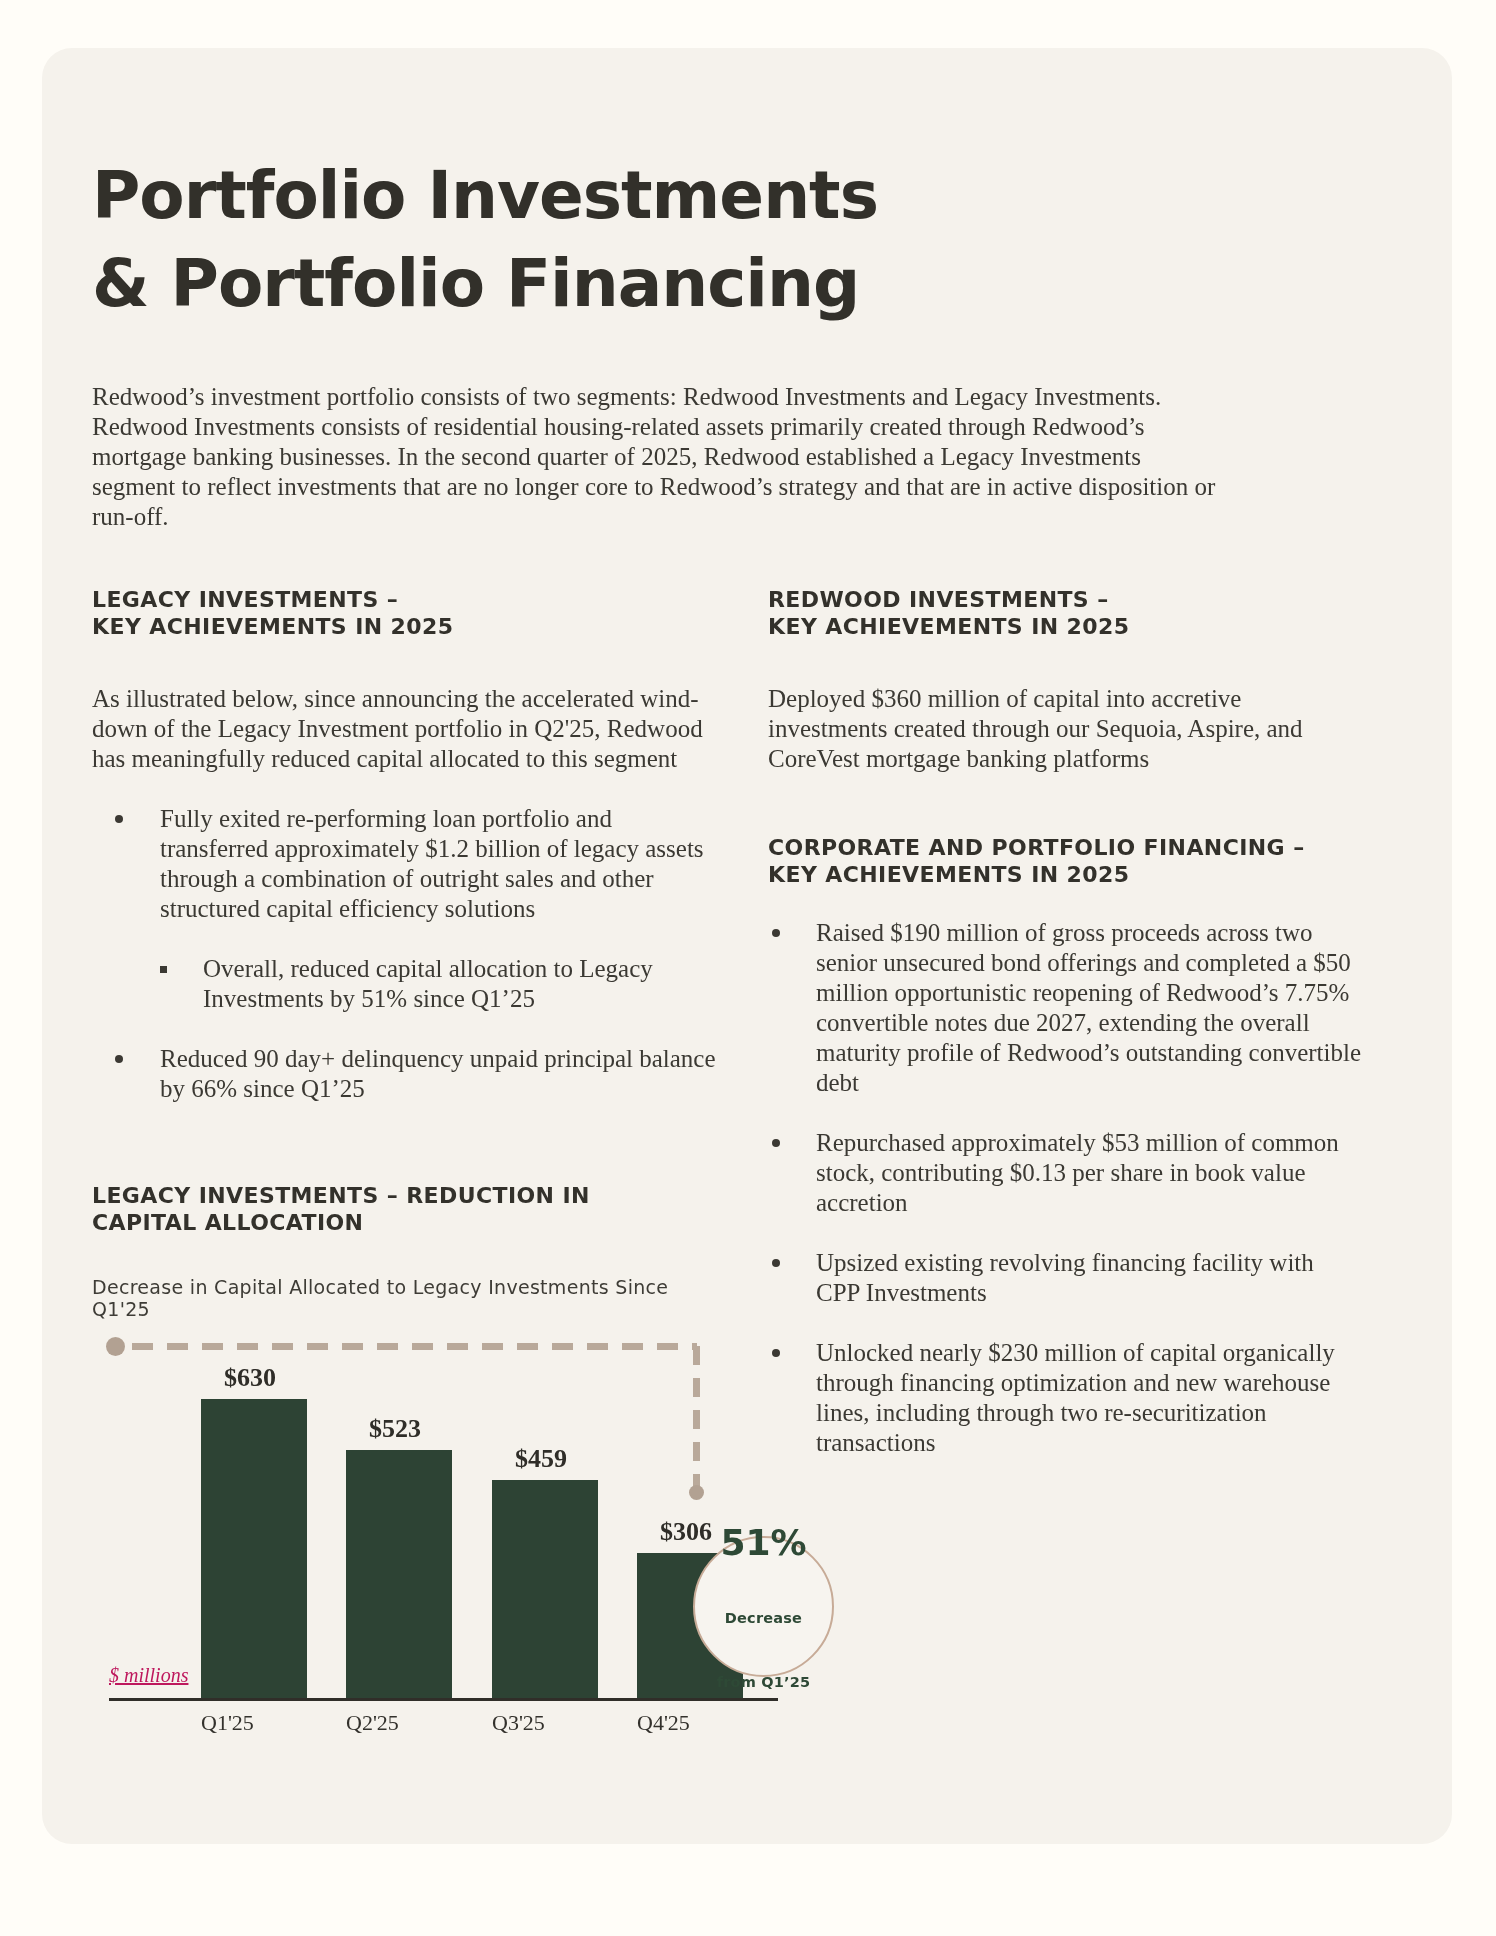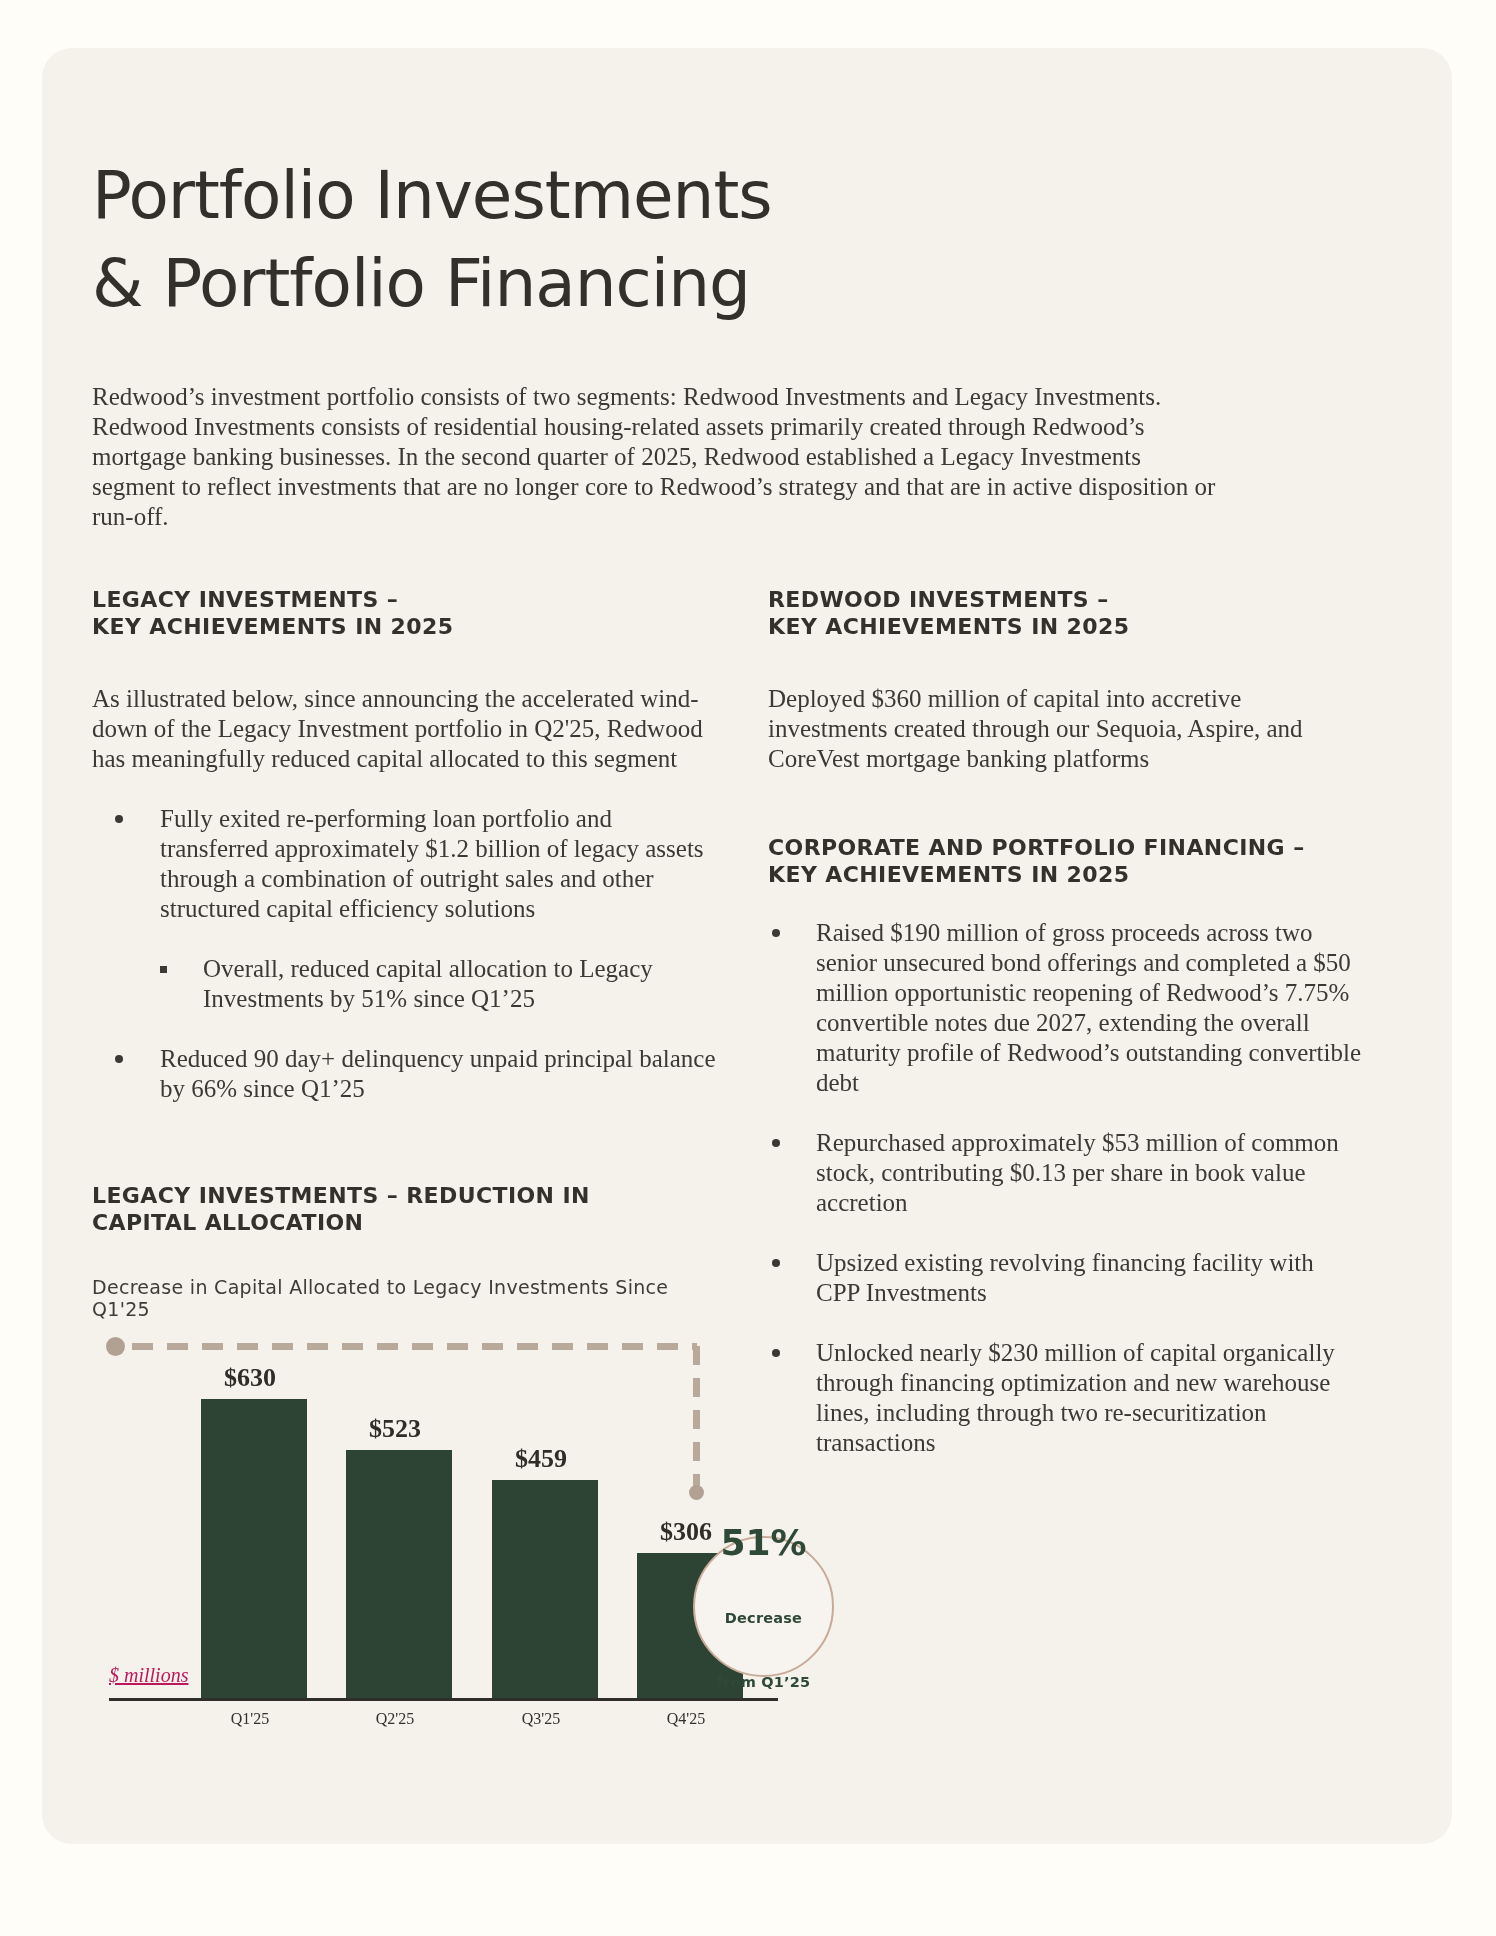--- a/index.html
+++ b/index.html
@@ -7,21 +7,21 @@
   .page {
     position:relative; width:1496px; height:1936px; margin:0 auto;
     background:#fffdf8; overflow:hidden;
     font-family:"Liberation Serif", serif; color:#3b3933;
   }
   .card {
     position:absolute; left:42px; top:48px; width:1410px; height:1796px;
     background:#f5f2ec; border-radius:30px; padding:104px 48px 0 50px;
   }
   .title {
-    font-family:"DejaVu Sans", sans-serif; font-weight:400;
+    font-family:"DejaVu Sans", sans-serif; font-weight:700;
     font-size:66px; line-height:88px; letter-spacing:-1px;
     color:#32302a; margin:0; white-space:pre-line;
   }
   .intro {
     font-size:25px; line-height:30px; color:#3b3933;
     margin:54px 0 0; max-width:1135px;
   }
   .columns { display:flex; margin-top:54px; }
   .col-left { width:625px; flex:none; }
   .col-right { width:594px; flex:none; margin-left:51px; }
@@ -57,21 +57,21 @@
   .dot-start { position:absolute; left:14px; top:3px; width:19px; height:19px; border-radius:50%; background:#b2a192; }
   .dot-end { position:absolute; left:597px; top:151px; width:15px; height:15px; border-radius:50%; background:#b2a192; }
   .axis-line { position:absolute; left:17px; top:364px; width:669px; height:3px; background:#302e29; }
   .units-label { position:absolute; left:17px; top:330px; font-style:italic; font-size:20px; color:#be185d;text-decoration:underline; }
   .bar-group { position:absolute; top:0; width:98px; height:412px; }
   .bar { position:absolute; left:0; bottom:48px; width:106px; background:#2d4334; }
   .bar-value {
     position:absolute; left:-10px; right:-10px; text-align:center;
     font-weight:700; font-size:26px; color:#2f2d28;
   }
-  .bar-cat { position:absolute; left:0; right:0; top:376px; text-align:center; font-size:16px; color:#33312c; }
+  .bar-cat { position:absolute; left:0; right:0; top:376px; font-size:22px; color:#33312c; }
   .badge {
     position:absolute; left:601px; top:202px; width:141px; height:141px;
     border-radius:50%; background:#f7f4ef; border:2px solid #c7ab97;
     display:flex; flex-direction:column; align-items:center; justify-content:center;
     text-align:center; font-family:"DejaVu Sans", sans-serif; color:#2e4936; z-index:2;gap:47px;
   }
   .badge-pct { font-size:36px; font-weight:700; line-height:40px; }
   .badge-sub { font-size:14.5px; font-weight:700; line-height:17px; letter-spacing:0.2px; }
 </style>
 </head>

